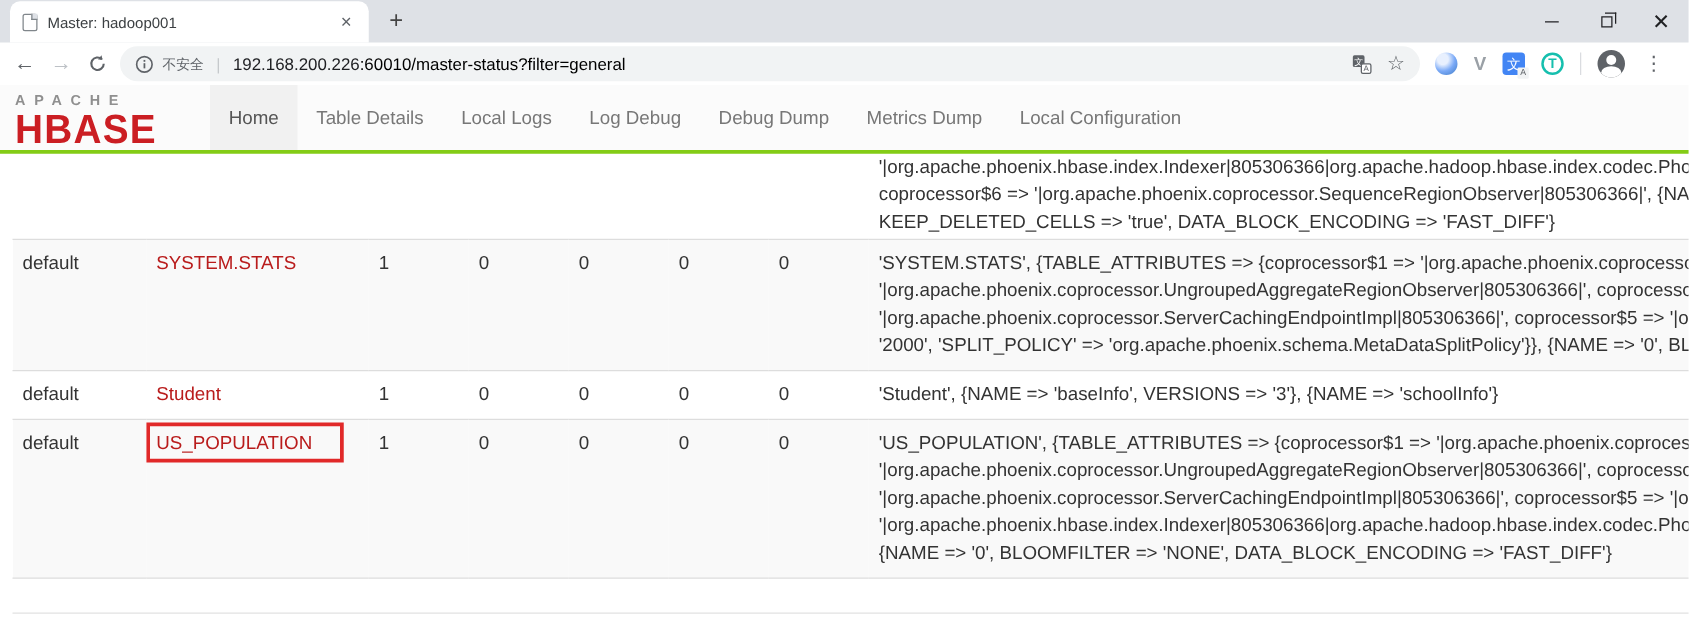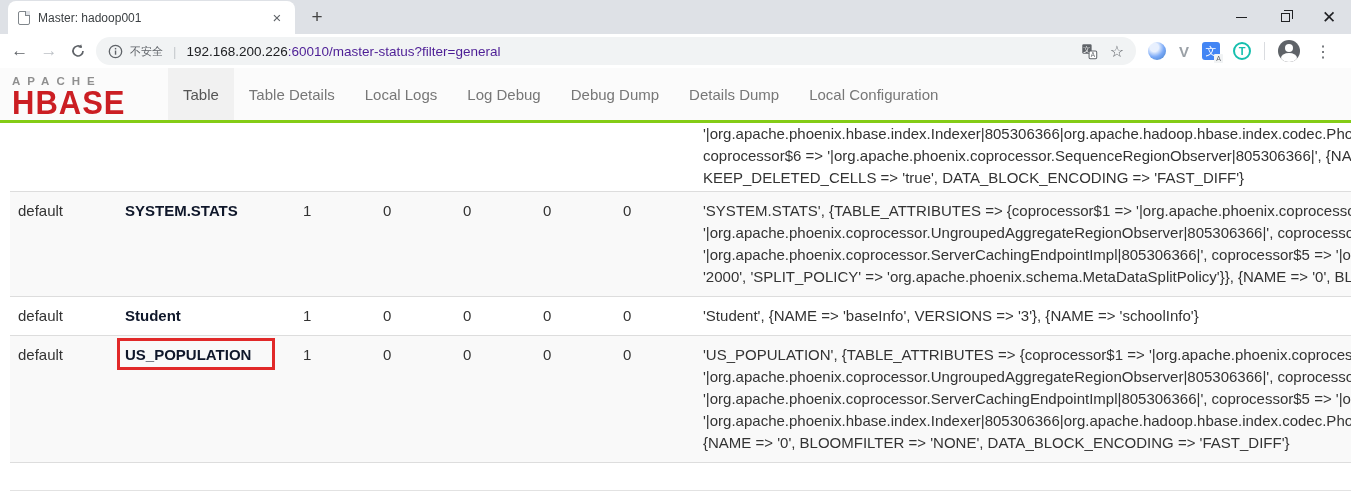--- a/index.html
+++ b/index.html
@@ -29,21 +29,21 @@
   .nav-ico { width:26px; height:26px; display:flex; align-items:center; justify-content:center;
     font-size:17px; color:#5f6368; }
   .nav-ico.disabled { color:#bdc1c6; }
   .reload { font-size:15px; font-weight:bold; }
   .omnibox { height:28px; flex:none; width:1040px; background:#f1f3f4; border-radius:14px;
     display:flex; align-items:center; padding:0 12px; gap:7px; }
   .sec-label { font-size:11px; color:#5f6368; white-space:nowrap; }
   .omni-sep { color:#c6c9cc; font-size:13px; padding:0 3px; }
   .url { font-size:13.5px; white-space:nowrap; overflow:hidden; flex:1; }
   .url .host { color:#202124; }
-  .url .rest { color:#4c1d95;text-align:center; }
+  .url .rest { color:#000000;text-align:center; }
   .omni-right { display:flex; align-items:center; gap:12px; }
   .star { font-size:16px; color:#5f6368; }
   .ext-row { display:flex; align-items:center; gap:13px; padding:0 6px; }
   .sphere { width:18px; height:18px; border-radius:50%;
     background:radial-gradient(circle at 35% 30%, #e8f0fe 25%, #7baaf7 55%, #3b78c2 100%); }
   .vee { font-size:15px; font-weight:bold; color:#9aa0a6; }
   .gtr { width:18px; height:18px; border-radius:3px; background:#4285f4; color:#fff; font-size:11px;
     display:flex; align-items:center; justify-content:center; position:relative; }
   .gtr::after { content:"A"; position:absolute; right:-3px; bottom:-3px; width:9px; height:9px;
     background:#f1f3f4; color:#5f6368; font-size:7px; line-height:9px; text-align:center; border-radius:1px; }
@@ -68,21 +68,21 @@
 
   
   .tbl-wrap { margin-left:10px; width:1341px; }
   table { border-collapse:collapse; table-layout:fixed; width:100%; }
   td { padding:8px; vertical-align:top; font-size:15px; color:#333; line-height:22px; overflow:hidden; }
   tr { border-bottom:1px solid #ddd; }
   tr.striped { background:#f9f9f9; }
   tr.partial td { padding-top:0; padding-bottom:2px; }
   .desc-cell { white-space:nowrap; }
   .desc-line { white-space:nowrap; }
-  a.tlink { color:#0f172a; text-decoration:none;font-weight:bold; }
+  a.tlink { color:#b91c1c; text-decoration:none; }
   .name-cell { position:relative; }
   .red-box { position:absolute; left:0; top:2px; width:158px; height:32px; border:3px solid #e12929; pointer-events:none; }
   hr.pagehr { border:none; border-top:1px solid #e2e2e2; margin-top:27px; }
 </style>
 </head>
 <body>
 
 <div class="tabbar">
   <div class="tab">
     <span class="favicon"></span>
@@ -141,26 +141,26 @@
     <span class="kebab">⋮</span>
   </div>
 </div>
 
 <div class="hb-nav">
   <div class="logo">
     <div class="logo-top">APACHE</div>
     <div class="logo-main">HBASE</div>
   </div>
   <div class="hb-links">
-    <a class="hb-link active">Table</a>
+    <a class="hb-link active">Home</a>
     <a class="hb-link">Table Details</a>
     <a class="hb-link">Local Logs</a>
     <a class="hb-link">Log Debug</a>
     <a class="hb-link">Debug Dump</a>
-    <a class="hb-link">Details Dump</a>
+    <a class="hb-link">Metrics Dump</a>
     <a class="hb-link">Local Configuration</a>
   </div>
 </div>
 
 <div class="tbl-wrap">
   <table>
     <colgroup>
       <col style="width:107px">
         <col style="width:178px">
         <col style="width:80px">

